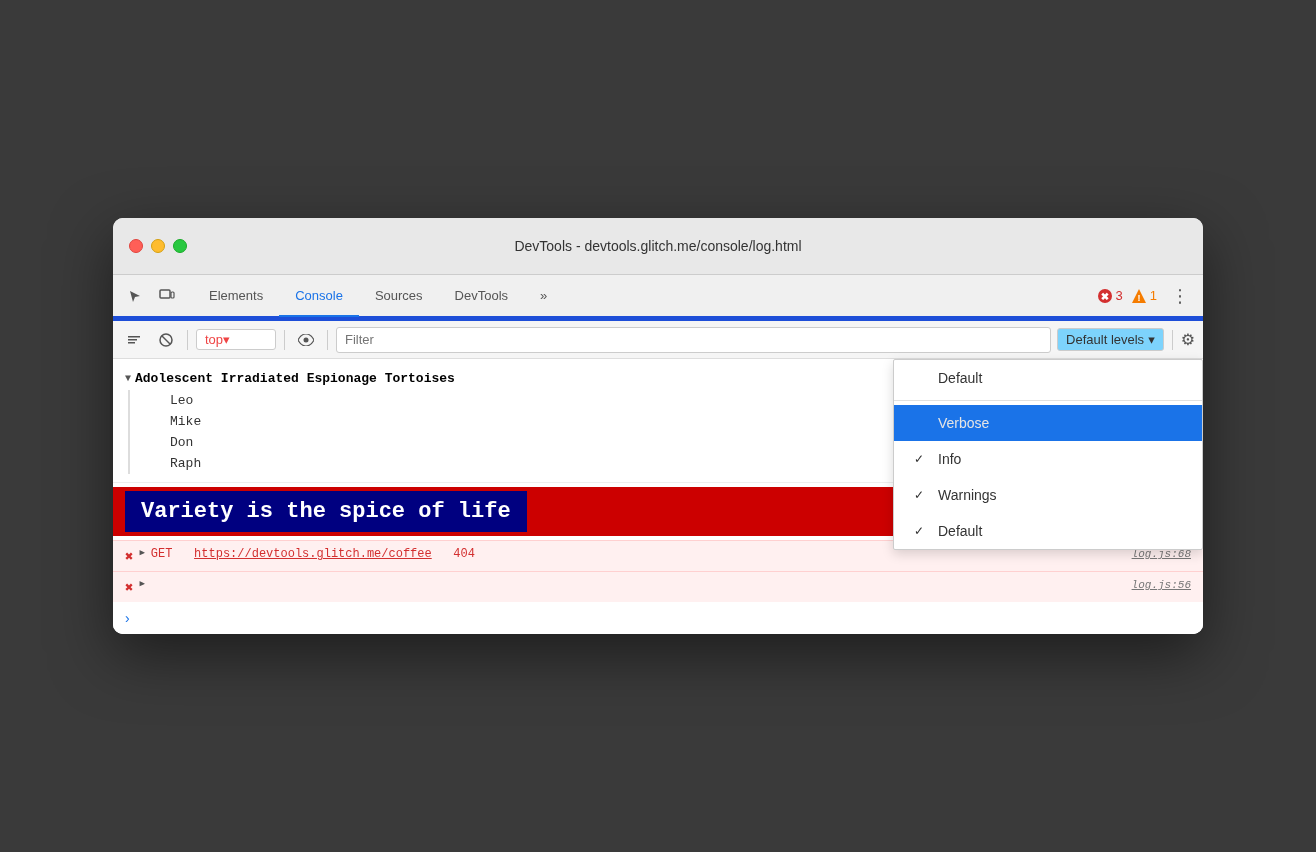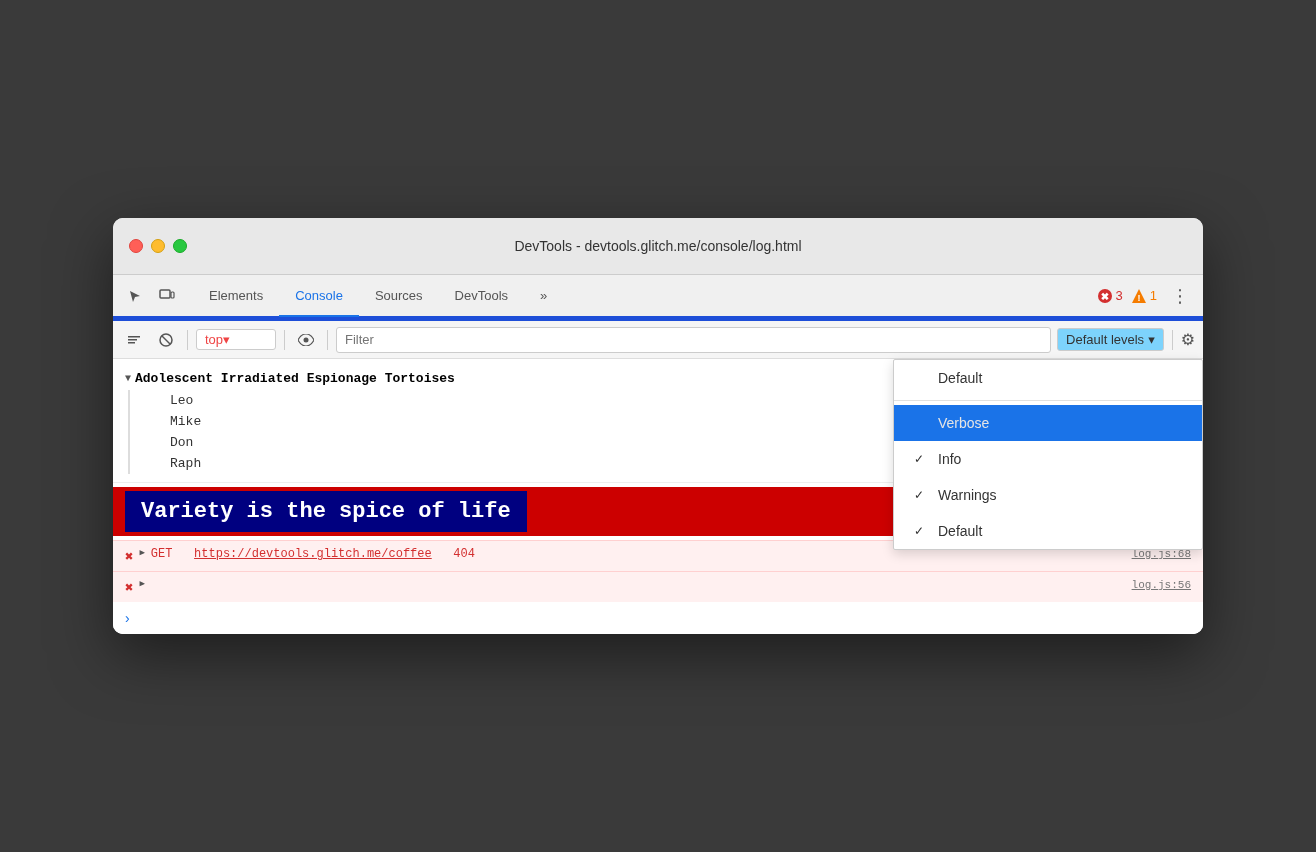--- a/index.html
+++ b/index.html
@@ -256,20 +256,21 @@
       flex: 1;
       color: #d32f2f;
     }
     .error-link {
       color: #d32f2f;
       text-decoration: underline;
     }
     .error-line {
       margin-left: auto;
       flex-shrink: 0;
+      font-style: italic;
     }
     .error-line a {
       color: #777;
       text-decoration: underline;
       font-size: 11px;
     }
     .triangle-right {
       font-size: 9px;
       color: #555;
     }

